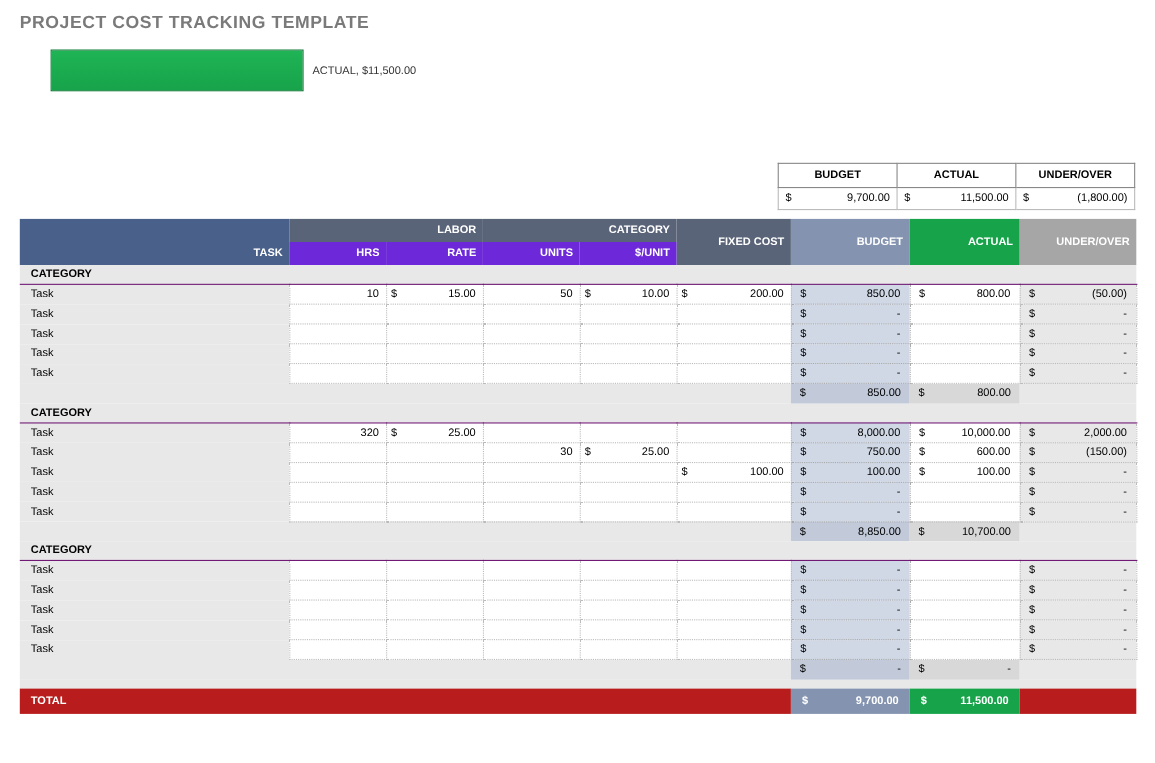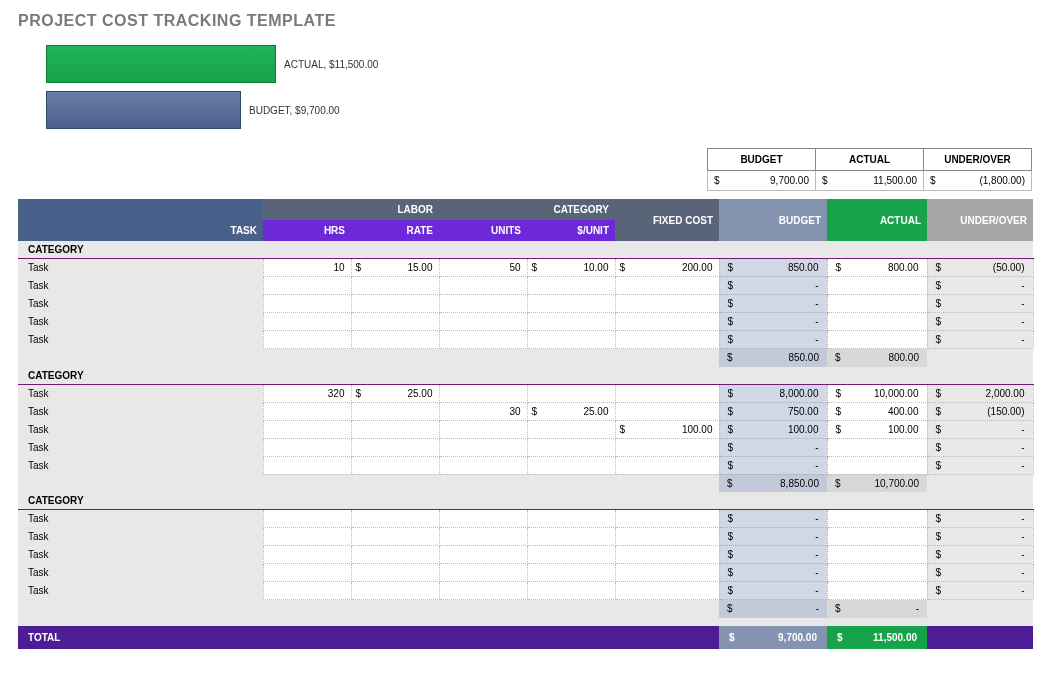--- a/index.html
+++ b/index.html
@@ -47,37 +47,33 @@
 .task-row .calc-budget { background: #d0d8e6; border: 1px dotted #aaa; }
 .task-row .calc-actual { background: #fff; border: 1px dotted #bbb; }
 .task-row .calc-uo { background: #e8e8e8; border: 1px dotted #bbb; }
 .subtotal-row td { padding: 3px 4px; font-size: 10px; height: 18px; background: #e8e8e8; }
 .subtotal-row .sub-budget { background: #c2cada; }
 .subtotal-row .sub-actual { background: #d8d8d8; }
 .money-cell { display: flex; justify-content: space-between; padding: 0 4px; }
 
 .spacer-row td { height: 8px; background: #e8e8e8; }
 
-.total-row td { background: #4c1d95; color: #fff; font-weight: bold; padding: 6px; font-size: 10px; }
+.total-row td { background: #b91c1c; color: #fff; font-weight: bold; padding: 6px; font-size: 10px; }
 .total-row .tot-budget { background: #8494b0; }
 .total-row .tot-actual { background: #17a34a; }
 </style>
 </head>
 <body>
 
 <div class="title">PROJECT COST TRACKING TEMPLATE</div>
 
 <div class="chart-area">
   <div class="bar-row">
     <div class="bar green"></div>
     <div class="bar-label">ACTUAL,  $11,500.00</div>
-  </div>
-  <div class="bar-row">
-    <div class="bar blue"></div>
-    <div class="bar-label">BUDGET,  $9,700.00</div>
   </div>
 </div>
 
 <div class="summary-box">
   <table class="summary-table">
     <tbody>
         <tr>
       <th>BUDGET</th>
       <th>ACTUAL</th>
       <th>UNDER/OVER</th>
@@ -328,21 +324,21 @@
       <td class="input-cell"></td>
       <td class="calc-budget">
           <div class="money-cell">
             <span>$</span>
             <span>750.00</span>
           </div>
         </td>
       <td class="calc-actual">
           <div class="money-cell">
             <span>$</span>
-            <span>400.00</span>
+            <span>600.00</span>
           </div>
         </td>
       <td class="calc-uo">
           <div class="money-cell">
             <span>$</span>
             <span>(150.00)</span>
           </div>
         </td>
     </tr>
       <tr class="task-row">

